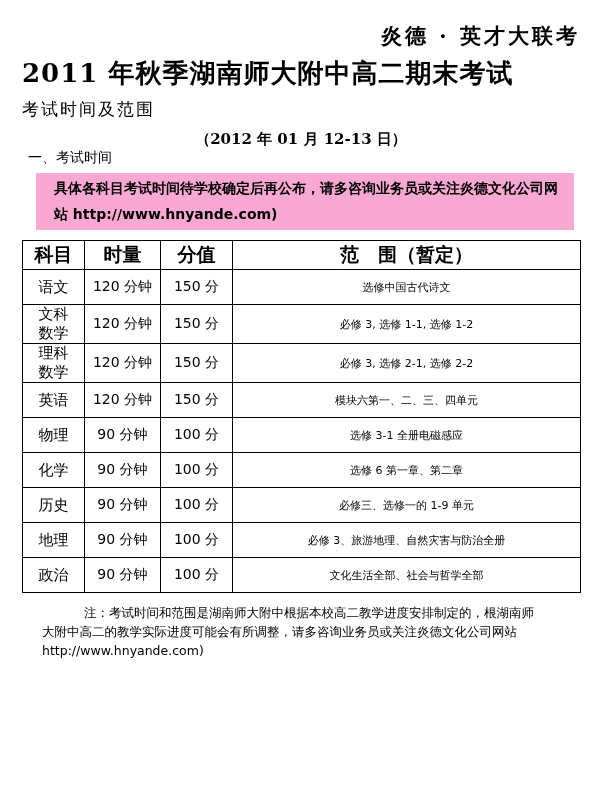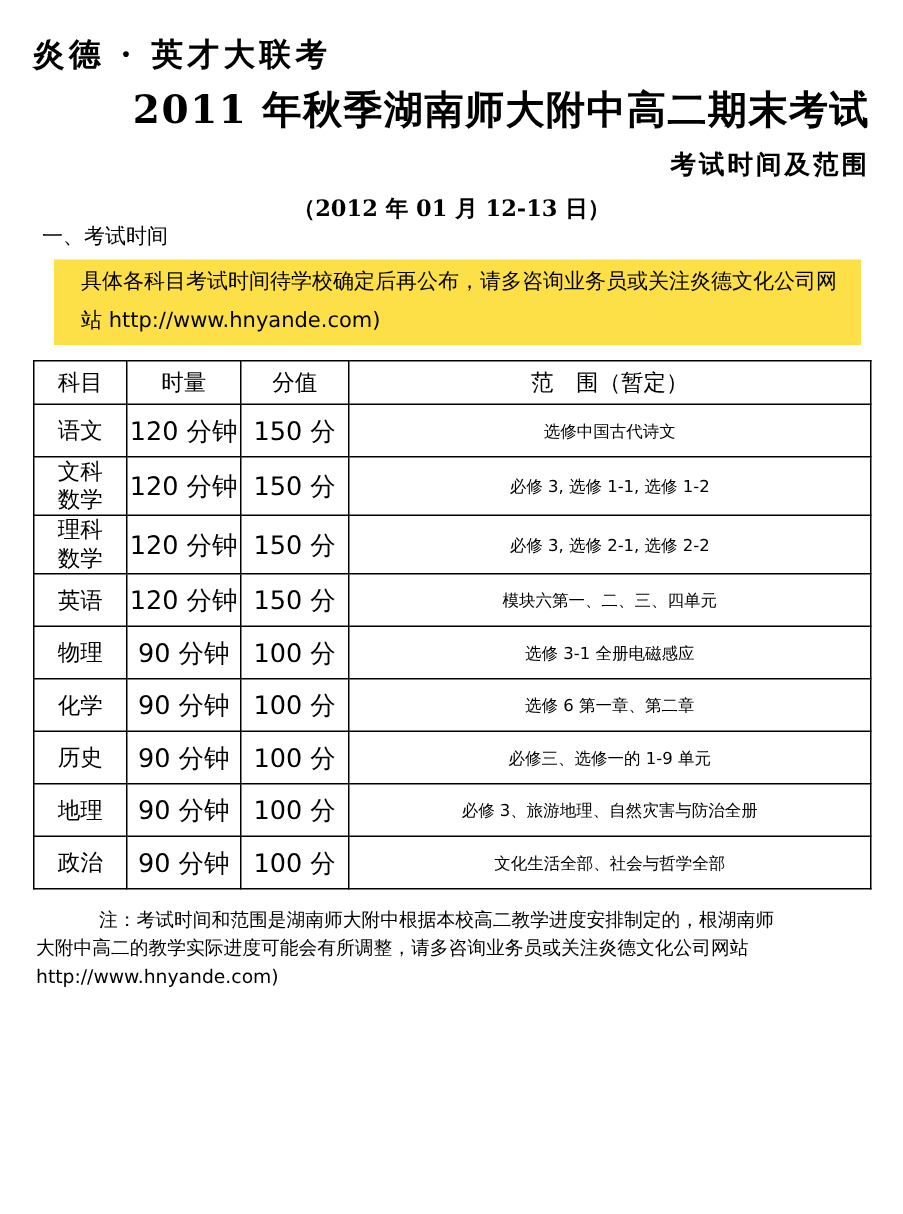--- a/index.html
+++ b/index.html
@@ -15,108 +15,108 @@
     overflow: hidden;
   }
   .page {
     position: relative;
     width: 602px;
     height: 809px;
     box-sizing: border-box;
     padding: 0 22px;
   }
   .title-brand {
-    text-align: left;
+    text-align: right;
     font-family: "DejaVu Serif", "Liberation Serif", serif;
     font-size: 21px;
     font-weight: bold;
     letter-spacing: 3px;
     margin-top: 22px;
   }
   .title-main {
-    text-align: right;
+    text-align: left;
     font-family: "DejaVu Serif", "Liberation Serif", serif;
     font-size: 26px;
     font-weight: bold;
     letter-spacing: 1px;
     margin-top: 6px;
   }
   .title-sub {
-    text-align: right;
+    text-align: left;
     font-family: "DejaVu Serif", "Liberation Serif", serif;
     font-size: 17px;
-    font-weight: bold;
+    font-weight: normal;
     letter-spacing: 2px;
     margin-top: 7px;
   }
   .title-date {
     text-align: center;
     font-family: "DejaVu Serif", "Liberation Serif", serif;
     font-size: 15px;
     font-weight: bold;
     margin-top: 9px;
   }
   .section-heading {
     font-family: "DejaVu Sans", "Liberation Sans", sans-serif;
     font-size: 14px;
     font-weight: normal;
     margin-left: 6px;
   }
   .highlight-block {
     margin-top: 6px;
     margin-left: 14px;
     margin-right: 6px;
-    background: #fde047;
+    background: #f9a8d4;
     font-size: 14px;
-    font-weight: normal;
+    font-weight: bold;
     line-height: 26px;
     padding: 2px 4px 3px 18px;
     display: block;
   }
   table.scope {
     border-collapse: collapse;
     width: 558px;
     margin-top: 10px;
     margin-left: 0px;
     table-layout: fixed;
   }
   table.scope td, table.scope th {
     border: 1px solid #000000;
     padding: 0;
     text-align: center;
     vertical-align: middle;
   }
   table.scope thead th {
-    font-size: 15px;
-    font-weight: normal;
+    font-size: 19px;
+    font-weight: bold;
     height: 28px;
     font-family: "DejaVu Sans", "Liberation Sans", sans-serif;
   }
   .col-subject { width: 62px; }
   .col-time    { width: 76px; }
   .col-score   { width: 72px; }
   .col-scope   { width: 348px; }
   td.subject {
     font-size: 15px;
     height: 34px;
     line-height: 19px;
   }
   td.time, td.score {
-    font-size: 17px;
+    font-size: 14px;
   }
   td.scope-text {
     font-size: 11px;
     text-align: left;
     padding-left: 9px;
   }
   .note {
     margin-top: 10px;
     font-size: 12.5px;
     line-height: 19px;
-    margin-left: 2px;
+    margin-left: 20px;
     margin-right: 4px;
   }
   .note .indent {
     padding-left: 42px;
   }
 </style>
 </head>
 <body>
 
 <div class="page">

